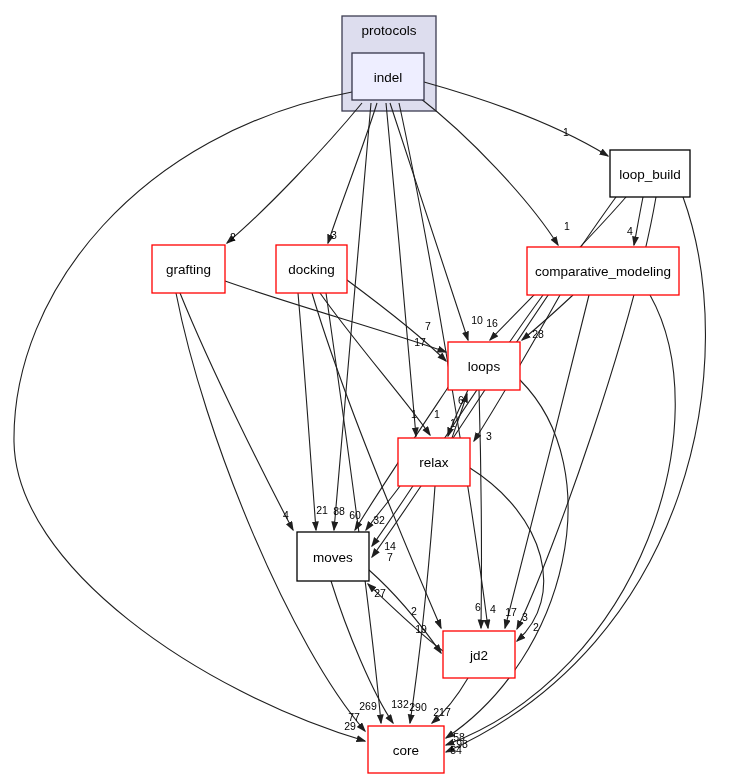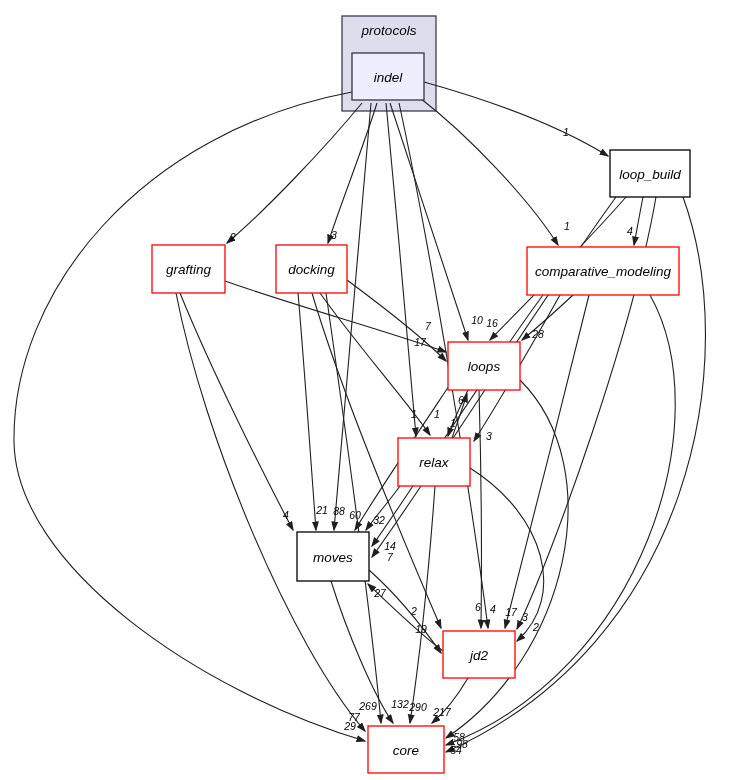--- a/index.html
+++ b/index.html
@@ -1,16 +1,16 @@
 <!DOCTYPE html>
 <html><head>
 <meta charset="utf-8">
 <style>
   html,body{margin:0;padding:0;background:#ffffff;}
-  .page{position:relative;width:746px;height:780px;background:#ffffff;overflow:hidden;font-style:italic;}
+  .page{position:relative;width:746px;height:780px;background:#ffffff;overflow:hidden;}
   svg{display:block;}
   text{font-family:"Liberation Sans","DejaVu Sans",sans-serif;}
   .cluster{fill:#ddddee;stroke:#3d3d52;stroke-width:1.3;}
   .cluster-title{font-size:13.5px;fill:#000000;text-anchor:middle;}
   .node{stroke-width:1.3;}
   .node.red{fill:#ffffff;stroke:#ff0000;}
   .node.black{fill:#ffffff;stroke:#000000;}
   .node.current{fill:#eeeeff;stroke:#35354a;}
   .node-label{font-size:13.5px;fill:#000000;text-anchor:middle;}
   .edge{fill:none;stroke:#1f1f1f;stroke-width:1.1;}

